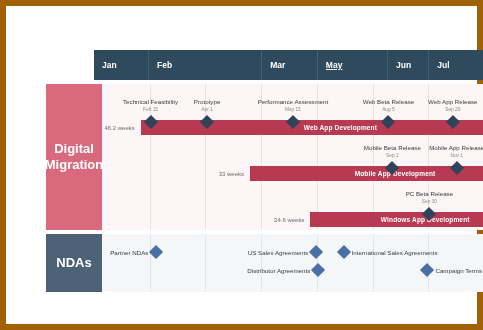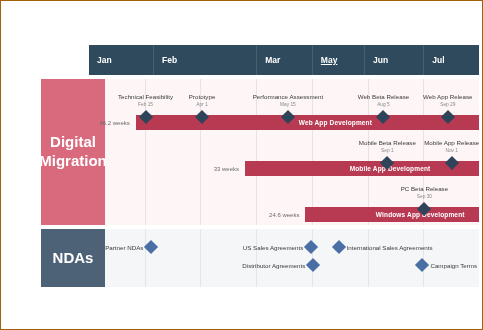--- a/index.html
+++ b/index.html
@@ -4,21 +4,21 @@
 <style>
   html,body{margin:0;padding:0;}
   body{
     width:483px;height:330px;
     background:#ffffff;
     font-family:"Liberation Sans",sans-serif;
     overflow:hidden;
   }
   #canvas{
     position:absolute;left:0;top:0;width:483px;height:330px;
-    border:1px solid #a16207;
+    border:6px solid #a16207;
     box-sizing:border-box;
     background:#ffffff;
   }
 
   
   #header-row{
     position:absolute;left:88px;top:44px;width:390px;height:30px;
     background:#2e4a5c;
     overflow:hidden;
   }
@@ -44,23 +44,23 @@
   }
   .colsep{
     position:absolute;top:0;bottom:0;width:1px;background:#e8e2e3;
   }
   #band-legal .colsep{background:#e2e6ea;}
 
   
   .cat-block{
     position:absolute;left:40px;
     display:flex;align-items:center;justify-content:center;
-    color:#ffffff;font-size:15px;font-weight:bold;
+    color:#ffffff;font-size:13px;font-weight:bold;
     text-align:center;line-height:1.25;
-    width:64px;
+    width:56px;
   }
   #cat-digital{top:78px;height:146px;background:#d9697c;}
   #cat-legal{top:228px;height:58px;background:#4e6277;}
 
   
   .bar{
     position:absolute;height:15px;
     background:#b73a52;
     display:flex;align-items:center;justify-content:center;
     color:#ffffff;font-size:6.5px;font-weight:bold;
@@ -99,24 +99,24 @@
   .legal-label.right{justify-content:flex-start;}
   .legal-label.left{justify-content:flex-end;}
 </style>
 </head>
 <body>
 
 <div id="canvas">
 
   <div id="header-row">
       <div class="month-cell first" style="left: 0px; width: 55.7143px;">Jan</div>
-      <div class="month-cell" style="left: 64px; width: 55.7143px;">Feb</div>
+      <div class="month-cell" style="left: 54px; width: 55.7143px;">Feb</div>
       <div class="month-cell" style="left: 167.143px; width: 55.7143px;">Mar</div>
       <div class="month-cell" style="left: 222.857px; width: 55.7143px; text-decoration: underline;">May</div>
-      <div class="month-cell" style="left: 275px; width: 55.7143px;">Jun</div>
+      <div class="month-cell" style="left: 293px; width: 55.7143px;">Jun</div>
       <div class="month-cell" style="left: 334.286px; width: 55.7143px;">Jul</div>
     </div>
 
   <div id="band-digital">
       <div class="colsep" style="left: 55.7143px;"></div>
       <div class="colsep" style="left: 111.429px;"></div>
       <div class="colsep" style="left: 167.143px;"></div>
       <div class="colsep" style="left: 222.857px;"></div>
       <div class="colsep" style="left: 278.571px;"></div>
       <div class="colsep" style="left: 334.286px;"></div>

